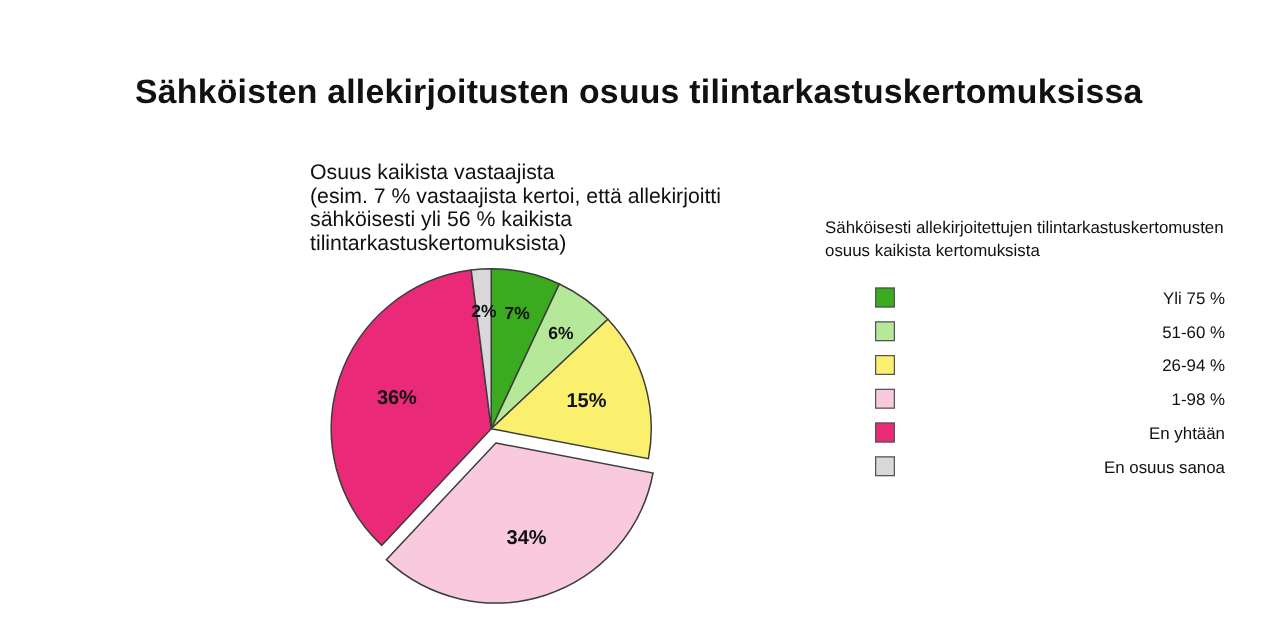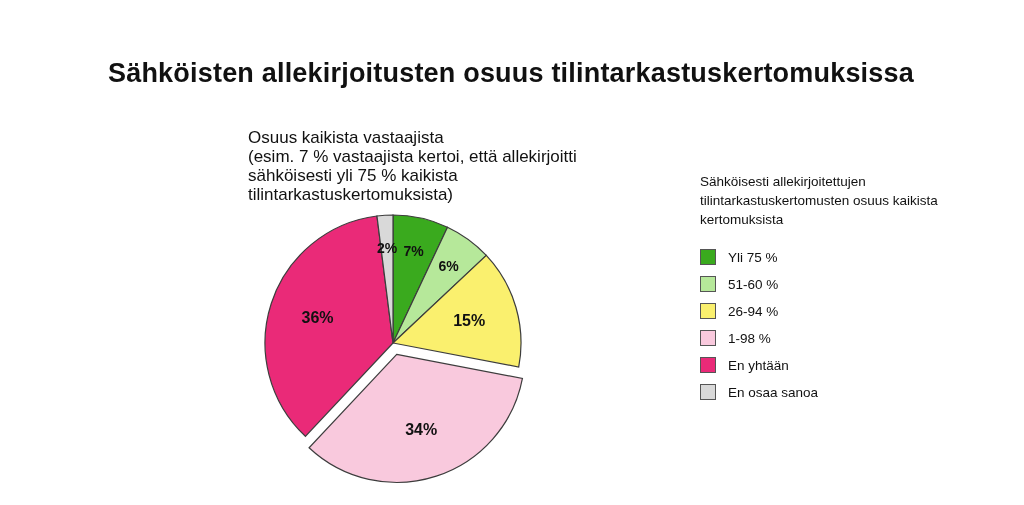--- a/index.html
+++ b/index.html
@@ -64,28 +64,28 @@
     left: 660px;
     top: 172px;
     width: 320px;
   }
   #legend-title {
     font-size: 13.5px;
     line-height: 19px;
     color: #111111;
     margin-bottom: 16px;
     white-space: pre-line;
-    margin-left: 40px;
   }
   .legend-row {
     display: flex;
     align-items: center;
     height: 24px;
     margin-bottom: 3px;
     padding-left: 40px;
+    justify-content: space-between;
   }
   .legend-swatch {
     width: 14px;
     height: 14px;
     border: 1px solid #555555;
     margin-right: 12px;
     flex: 0 0 auto;
   }
   .legend-label {
     font-size: 13.5px;
@@ -93,21 +93,21 @@
     white-space: nowrap;
   }
 </style>
 </head>
 <body>
 
 <div id="chart-title">Sähköisten allekirjoitusten osuus tilintarkastuskertomuksissa</div>
 
 <div id="subtitle-block">
   <div class="sub-main">Osuus kaikista vastaajista</div>
-  <div class="sub-note">(esim. 7 % vastaajista kertoi, että allekirjoitti sähköisesti yli 75 % kaikista tilintarkastuskertomuksista)</div>
+  <div class="sub-note">(esim. 7 % vastaajista kertoi, että allekirjoitti sähköisesti yli 56 % kaikista tilintarkastuskertomuksista)</div>
 </div>
 
 <div id="pie-wrap">
   <svg id="pie-svg" width="300" height="290" viewBox="0 0 300 290">
     <g id="pie-slices">
         <path d="M 150 145 L 150 17 A 128 128 0 0 1 204.49974932032933 29.18213728434951 Z" fill="#3aaa1e" stroke="#3d3d3d" stroke-width="1.2"></path>
         <path d="M 150 145 L 204.49974932032933 29.18213728434951 A 128 128 0 0 1 243.30798430994068 57.37797044112786 Z" fill="#b6e89a" stroke="#3d3d3d" stroke-width="1.2"></path>
         <path d="M 150 145 L 243.30798430994068 57.37797044112786 A 128 128 0 0 1 275.73276809327217 168.98480826697275 Z" fill="#faf06e" stroke="#3d3d3d" stroke-width="1.2"></path>
         <path d="M 153.70820393249937 156.41267819554184 L 279.44097202577154 180.3974864625146 A 128 128 0 0 1 66.08617437362726 249.72066250548255 Z" fill="#f9c9dd" stroke="#3d3d3d" stroke-width="1.2"></path>
         <path d="M 150 145 L 62.377970441127886 238.3079843099407 A 128 128 0 0 1 133.95734610376888 18.00931823174686 Z" fill="#ea2a78" stroke="#3d3d3d" stroke-width="1.2"></path>
@@ -142,16 +142,16 @@
       <div class="legend-row">
         <span class="legend-swatch" style="background: rgb(249, 201, 221);"></span>
         <span class="legend-label">1-98 %</span>
       </div>
       <div class="legend-row">
         <span class="legend-swatch" style="background: rgb(234, 42, 120);"></span>
         <span class="legend-label">En yhtään</span>
       </div>
       <div class="legend-row">
         <span class="legend-swatch" style="background: rgb(217, 217, 217);"></span>
-        <span class="legend-label">En osaa sanoa</span>
+        <span class="legend-label">En osuus sanoa</span>
       </div>
     </div>
 </div>
 
 </body></html>

